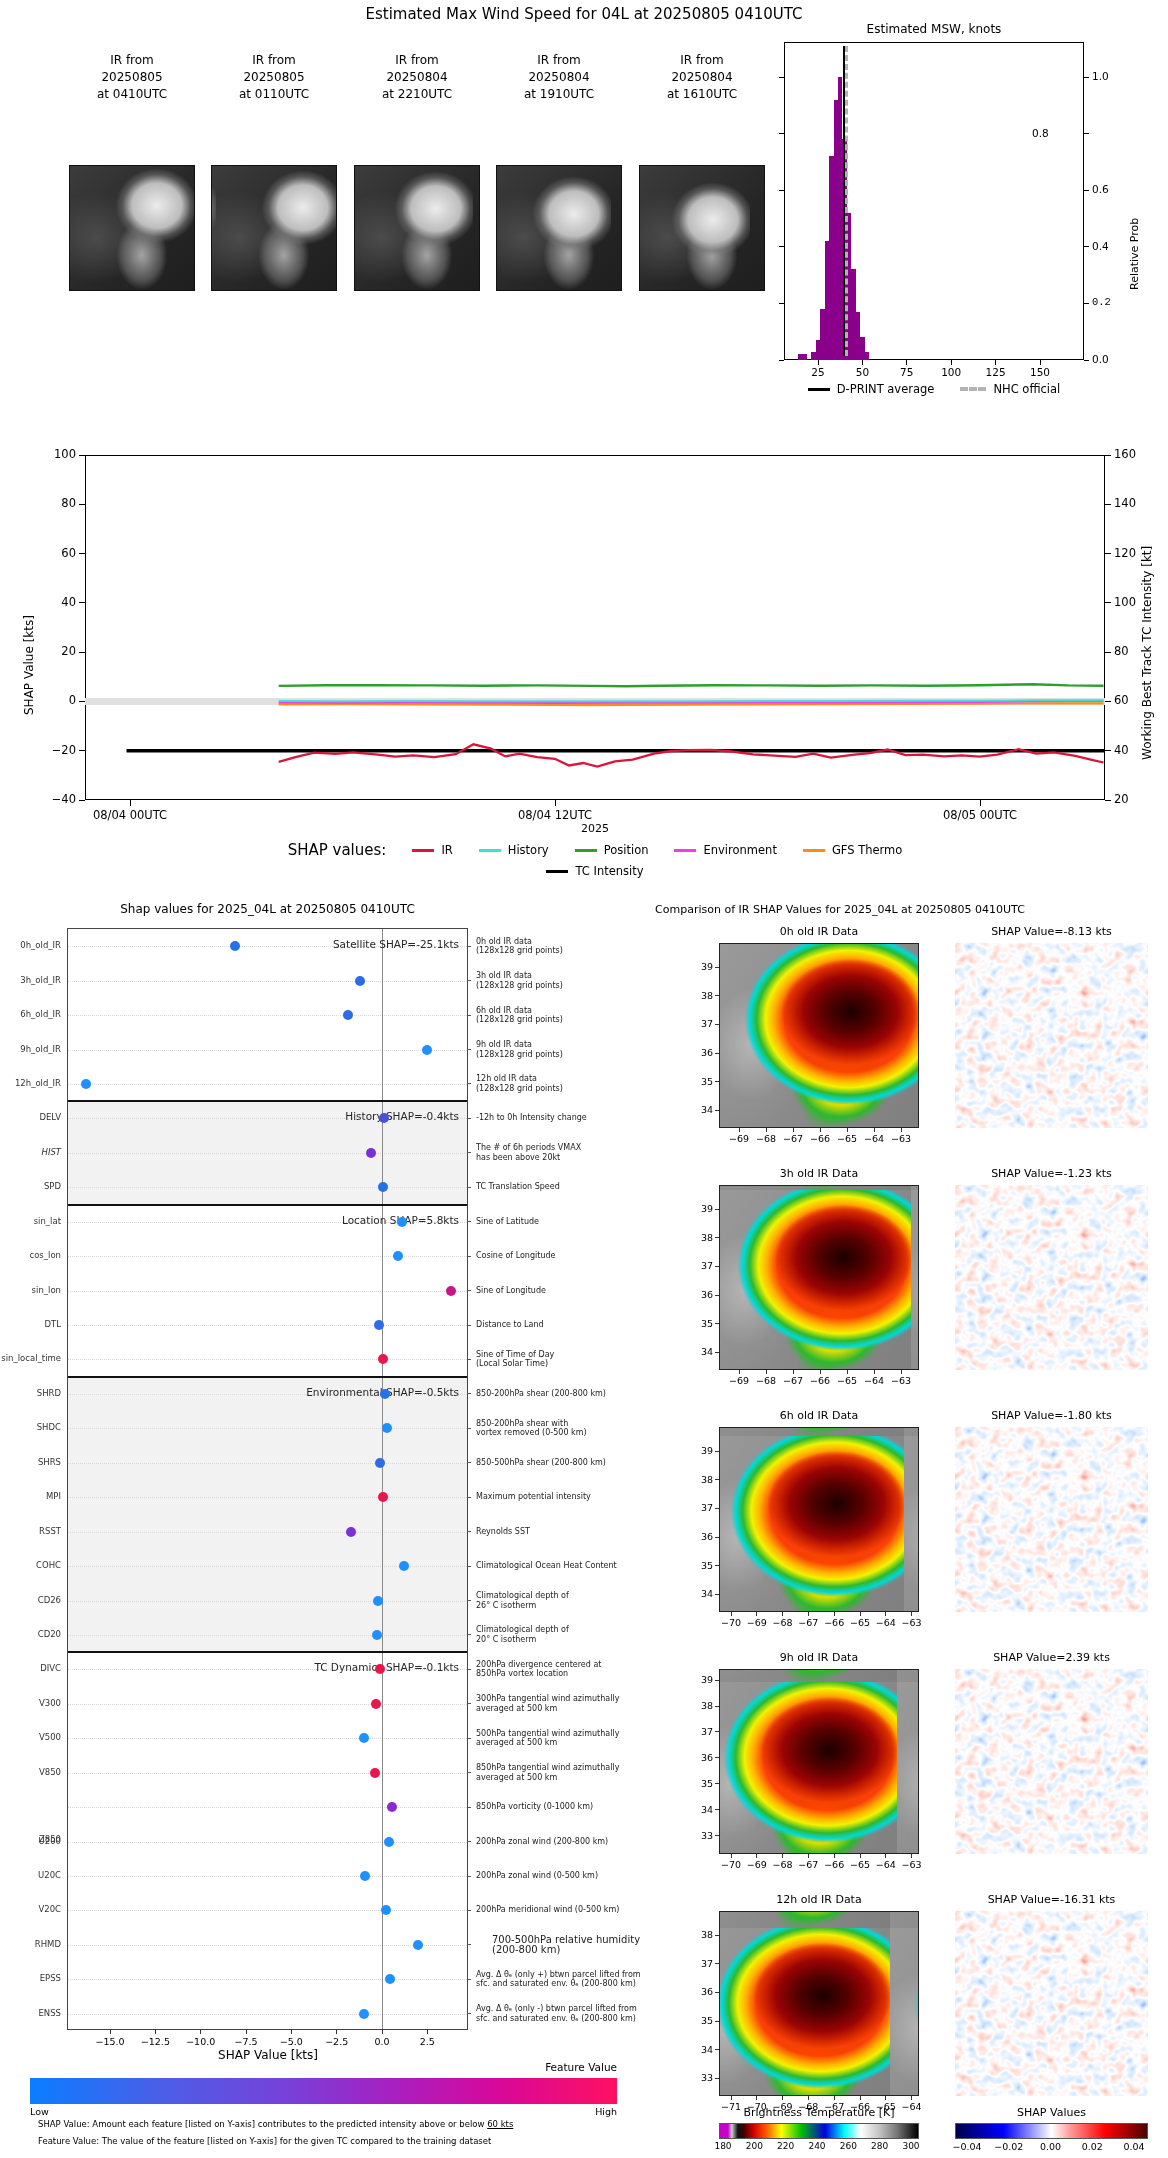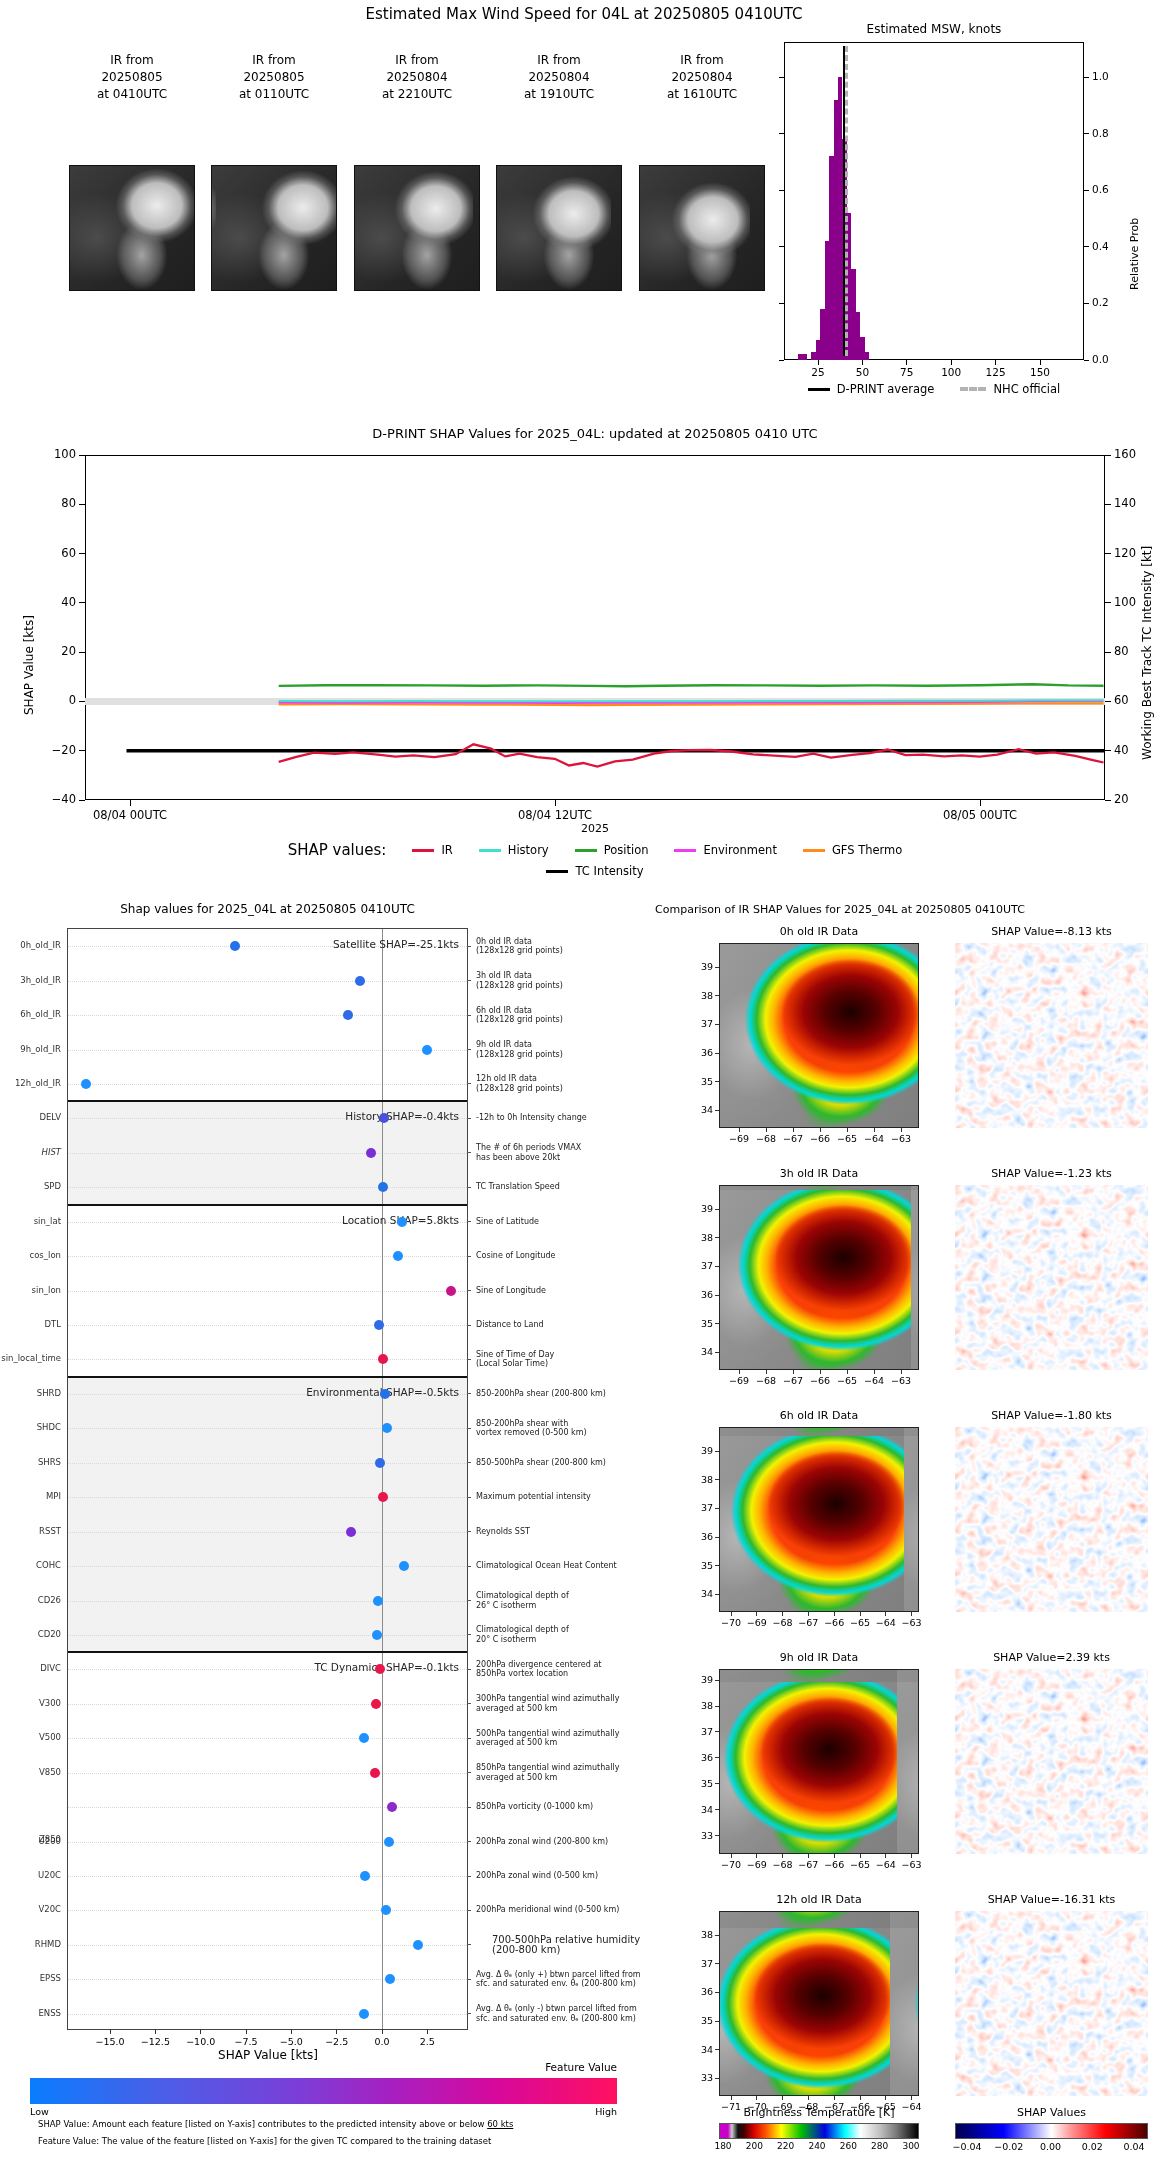--- a/index.html
+++ b/index.html
@@ -122,21 +122,20 @@
     <span class="legend-item">
       <span class="swatch-line"></span>
       <span>D-PRINT average</span>
     </span>
     <span class="legend-item">
       <span class="swatch-dash"></span>
       <span>NHC official</span>
     </span>
   </div>
 
-  <div class="abs t13 ctr" style="left:195px;top:426px;width:800px;">D-PRINT SHAP Values for 2025_04L: updated at 20250805 0410 UTC</div>
   <div class="box" style="left:85px;top:455px;width:1020px;height:345px;"></div>
   <div class="abs t12 vlabel" style="left:22px;top:545px;height:170px;">SHAP Value [kts]</div>
   <div class="abs t12 vlabel" style="left:1140px;top:500px;height:260px;">Working Best Track TC Intensity [kt]</div>
   <div class="abs t11 ctr" style="left:545px;top:822px;width:100px;">2025</div>
   <div class="legend-row" id="ts-legend-1" style="left:85px;top:841px;width:1020px;">
     <span class="t11" style="font-size:15px">SHAP values:</span>
   <span class="legend-item">
         <span class="swatch-line" style="border-top-color: rgb(220, 20, 60);"></span>
         <span style="font-size: 11.5px;">IR</span>
       </span>
@@ -639,30 +638,30 @@
     <div style="position: absolute; left: 936.2px; top: 366px; width: 30px; text-align: center; font-size: 10.5px;">100</div>
     <div style="position: absolute; left: 995.1px; top: 360px; width: 1px; height: 5px; background: rgb(0, 0, 0);"></div>
     <div style="position: absolute; left: 980.6px; top: 366px; width: 30px; text-align: center; font-size: 10.5px;">125</div>
     <div style="position: absolute; left: 1039.5px; top: 360px; width: 1px; height: 5px; background: rgb(0, 0, 0);"></div>
     <div style="position: absolute; left: 1025px; top: 366px; width: 30px; text-align: center; font-size: 10.5px;">150</div>
     <div style="position: absolute; left: 1084px; top: 76.5px; width: 5px; height: 1px; background: rgb(0, 0, 0);"></div>
     <div style="position: absolute; left: 779px; top: 76.5px; width: 5px; height: 1px; background: rgb(0, 0, 0);"></div>
     <div style="position: absolute; left: 1092px; top: 70px; font-size: 10.5px;">1.0</div>
     <div style="position: absolute; left: 1084px; top: 133.1px; width: 5px; height: 1px; background: rgb(0, 0, 0);"></div>
     <div style="position: absolute; left: 779px; top: 133.1px; width: 5px; height: 1px; background: rgb(0, 0, 0);"></div>
-    <div style="position: absolute; left: 1092px; top: 126.6px; font-size: 10.5px;">0.8</div>
+    <div style="position: absolute; left: 1032px; top: 126.6px; font-size: 10.5px;">0.8</div>
     <div style="position: absolute; left: 1084px; top: 189.7px; width: 5px; height: 1px; background: rgb(0, 0, 0);"></div>
     <div style="position: absolute; left: 779px; top: 189.7px; width: 5px; height: 1px; background: rgb(0, 0, 0);"></div>
     <div style="position: absolute; left: 1092px; top: 183.2px; font-size: 10.5px;">0.6</div>
     <div style="position: absolute; left: 1084px; top: 246.3px; width: 5px; height: 1px; background: rgb(0, 0, 0);"></div>
     <div style="position: absolute; left: 779px; top: 246.3px; width: 5px; height: 1px; background: rgb(0, 0, 0);"></div>
     <div style="position: absolute; left: 1092px; top: 239.8px; font-size: 10.5px;">0.4</div>
     <div style="position: absolute; left: 1084px; top: 302.9px; width: 5px; height: 1px; background: rgb(0, 0, 0);"></div>
     <div style="position: absolute; left: 779px; top: 302.9px; width: 5px; height: 1px; background: rgb(0, 0, 0);"></div>
-    <div style="position: absolute; left: 1092px; top: 296.4px; font-size: 10.5px;">0.2</div>
+    <div style="position: absolute; left: 1092px; top: 296.4px; font-size: 10.5px; font-family: Liberation Mono, monospace;">0.2</div>
     <div style="position: absolute; left: 1084px; top: 359.5px; width: 5px; height: 1px; background: rgb(0, 0, 0);"></div>
     <div style="position: absolute; left: 779px; top: 359.5px; width: 5px; height: 1px; background: rgb(0, 0, 0);"></div>
     <div style="position: absolute; left: 1092px; top: 353px; font-size: 10.5px;">0.0</div>
     <div style="position: absolute; left: 85px; top: 697.732px; width: 1020px; height: 7.39286px; background: rgb(224, 224, 224);"></div>
     <svg width="1020" height="345" style="position: absolute; left: 85px; top: 455px; overflow: hidden;">
       <polyline points="193.7,249.4 257.4,249.1 328.2,249.4 399.0,249.6 469.8,249.9 505.2,250.1 540.6,249.9 611.4,249.6 682.2,249.4 753.0,249.1 823.8,248.9 894.6,248.6 965.4,248.4 1018.5,248.4" fill="none" stroke="#FF8C1A" stroke-width="2.2"></polyline>
       <polyline points="193.7,247.4 257.4,247.7 328.2,247.5 399.0,247.7 469.8,247.9 540.6,247.8 611.4,247.7 682.2,247.5 753.0,247.4 823.8,247.3 894.6,246.9 947.7,246.2 983.1,245.9 1018.5,246.1" fill="none" stroke="#EE3CEE" stroke-width="2"></polyline>
       <polyline points="193.7,245.9 257.4,246.2 328.2,246.1 399.0,246.2 469.8,246.3 540.6,246.2 611.4,246.2 682.2,246.1 753.0,245.9 823.8,245.8 894.6,245.7 947.7,245.3 983.1,245.2 1018.5,245.3" fill="none" stroke="#40E0D0" stroke-width="2"></polyline>
       <polyline points="193.7,230.9 239.7,230.2 292.8,230.2 345.9,230.4 399.0,230.7 452.1,230.4 505.2,230.9 540.6,231.2 576.0,230.7 629.1,230.2 682.2,230.4 735.3,230.7 788.4,230.4 841.5,230.7 894.6,230.2 947.7,229.2 983.1,230.4 1018.5,230.7" fill="none" stroke="#2CA02C" stroke-width="2.4"></polyline>
       <polyline points="41.5,295.7 1022.0,295.7" fill="none" stroke="#000000" stroke-width="3.6"></polyline>

